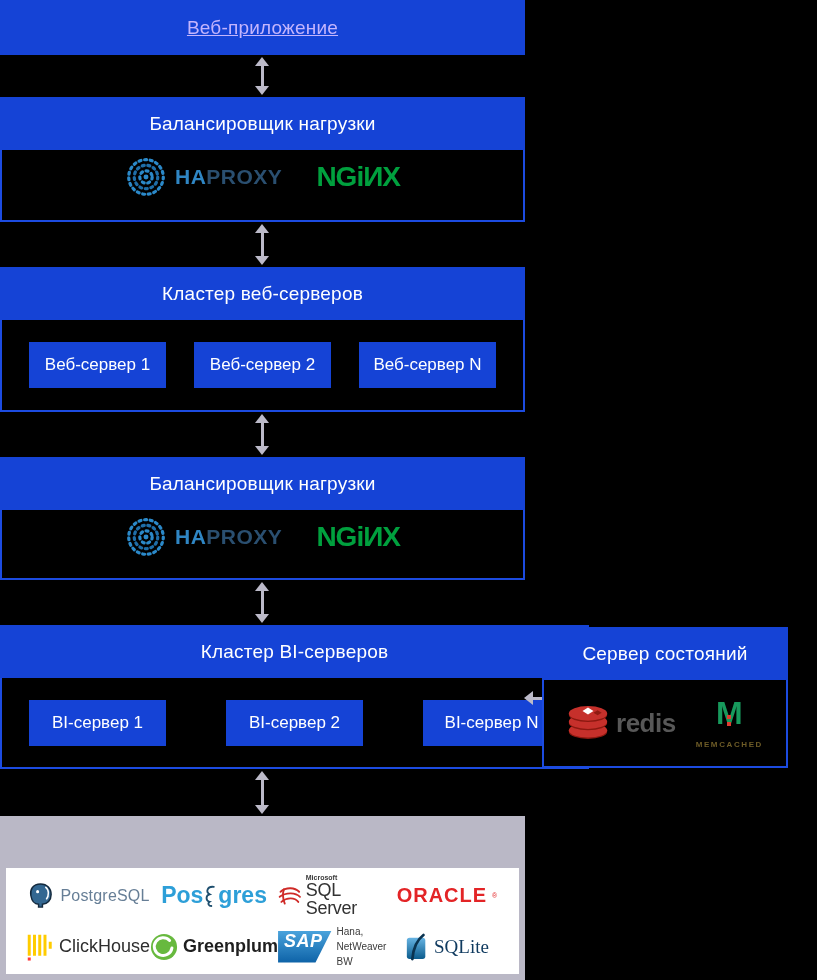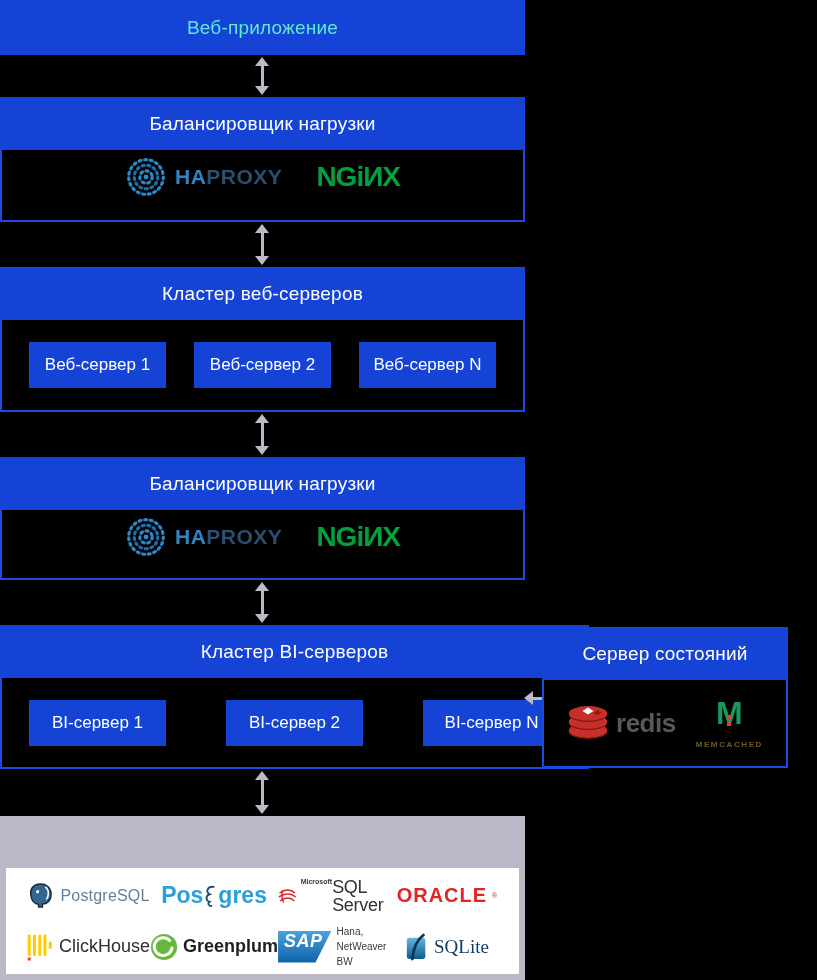--- a/index.html
+++ b/index.html
@@ -1,21 +1,21 @@
 <!DOCTYPE html>
 <html><head>
 <meta charset="utf-8">
 <style>
   html,body{margin:0;padding:0;background:#000;}
   #diagram{position:relative;width:817px;height:980px;background:#000;
     font-family:"Liberation Sans",sans-serif;overflow:hidden;}
 
   
   .hdrbar{position:absolute;background:#1543d6;display:flex;align-items:center;justify-content:center;
-    color:#5eead4;font-size:19px;font-weight:500;letter-spacing:.2px;}
+    color:#c4b5fd;font-size:19px;font-weight:500;letter-spacing:.2px;text-decoration:underline;}
   .panel{position:absolute;background:#000;border:2px solid #1c4be0;box-sizing:border-box;}
   .phdr{height:53px;margin:-2px -2px 0 -2px;background:#1543d6;display:flex;align-items:center;justify-content:center;
     color:#fff;font-size:19px;font-weight:500;letter-spacing:.2px;}
   .pbody{position:relative;display:flex;align-items:center;justify-content:center;}
 
   .bar-webapp{left:0;top:0;width:525px;height:55px;}
   .panel-lb1{left:0;top:97px;width:525px;height:125px;}
   .panel-webcluster{left:0;top:267px;width:525px;height:145px;}
   .panel-lb2{left:0;top:457px;width:525px;height:123px;}
   .panel-bicluster{left:0;top:625px;width:589px;height:144px;}
@@ -62,21 +62,21 @@
   
   .box-dbms{position:absolute;left:0;top:816px;width:525px;height:164px;background:#bab8c6;box-sizing:border-box;}
   .dbms-hdr{height:52px;display:flex;align-items:center;justify-content:center;
     color:#26262e;font-size:20px;font-weight:500;letter-spacing:.5px;}
   .dbms-body{position:absolute;left:6px;right:6px;top:52px;bottom:6px;background:#fff;
     display:grid;grid-template-columns:repeat(4,1fr);grid-template-rows:1fr 1fr;align-items:center;justify-items:center;padding:2px 20px;box-sizing:border-box;}
   .dblogo{display:flex;align-items:center;gap:5px;}
   .pg-word{color:#667e96;font-size:16px;letter-spacing:.2px;}
   .pgres-word{color:#2d9fd8;font-size:23px;font-weight:700;display:flex;align-items:center;}
   .mssql{display:flex;align-items:center;gap:4px;}
-  .mssql-txt{display:flex;flex-direction:row;line-height:1;}
+  .mssql-txt{display:flex;flex-direction:column;line-height:1;}
   .ms-word{color:#3a3a3a;font-size:7px;font-weight:600;}
   .sqlserver-word{color:#323232;font-size:18px;font-weight:500;letter-spacing:-.3px;}
   .oracle-word{color:#e32426;font-size:20px;font-weight:800;letter-spacing:1px;}
   .oracle-mark{color:#e32426;font-size:7px;vertical-align:top;}
   .ch-word{color:#2e2e2e;font-size:18px;font-weight:500;}
   .gp-word{color:#1f1f1f;font-size:18px;font-weight:700;}
   .sap-badge{width:62px;height:32px;background:linear-gradient(180deg,#4aa3dc,#0d62a7);
     clip-path:polygon(0 0,100% 0,70% 100%,0 100%);display:flex;align-items:flex-start;padding-left:6px;box-sizing:border-box;
     color:#fff;font-weight:700;font-style:italic;font-size:18px;letter-spacing:.5px;}
   .sap-lines{display:flex;flex-direction:column;line-height:1.5;color:#3a3a3a;font-size:10px;}

